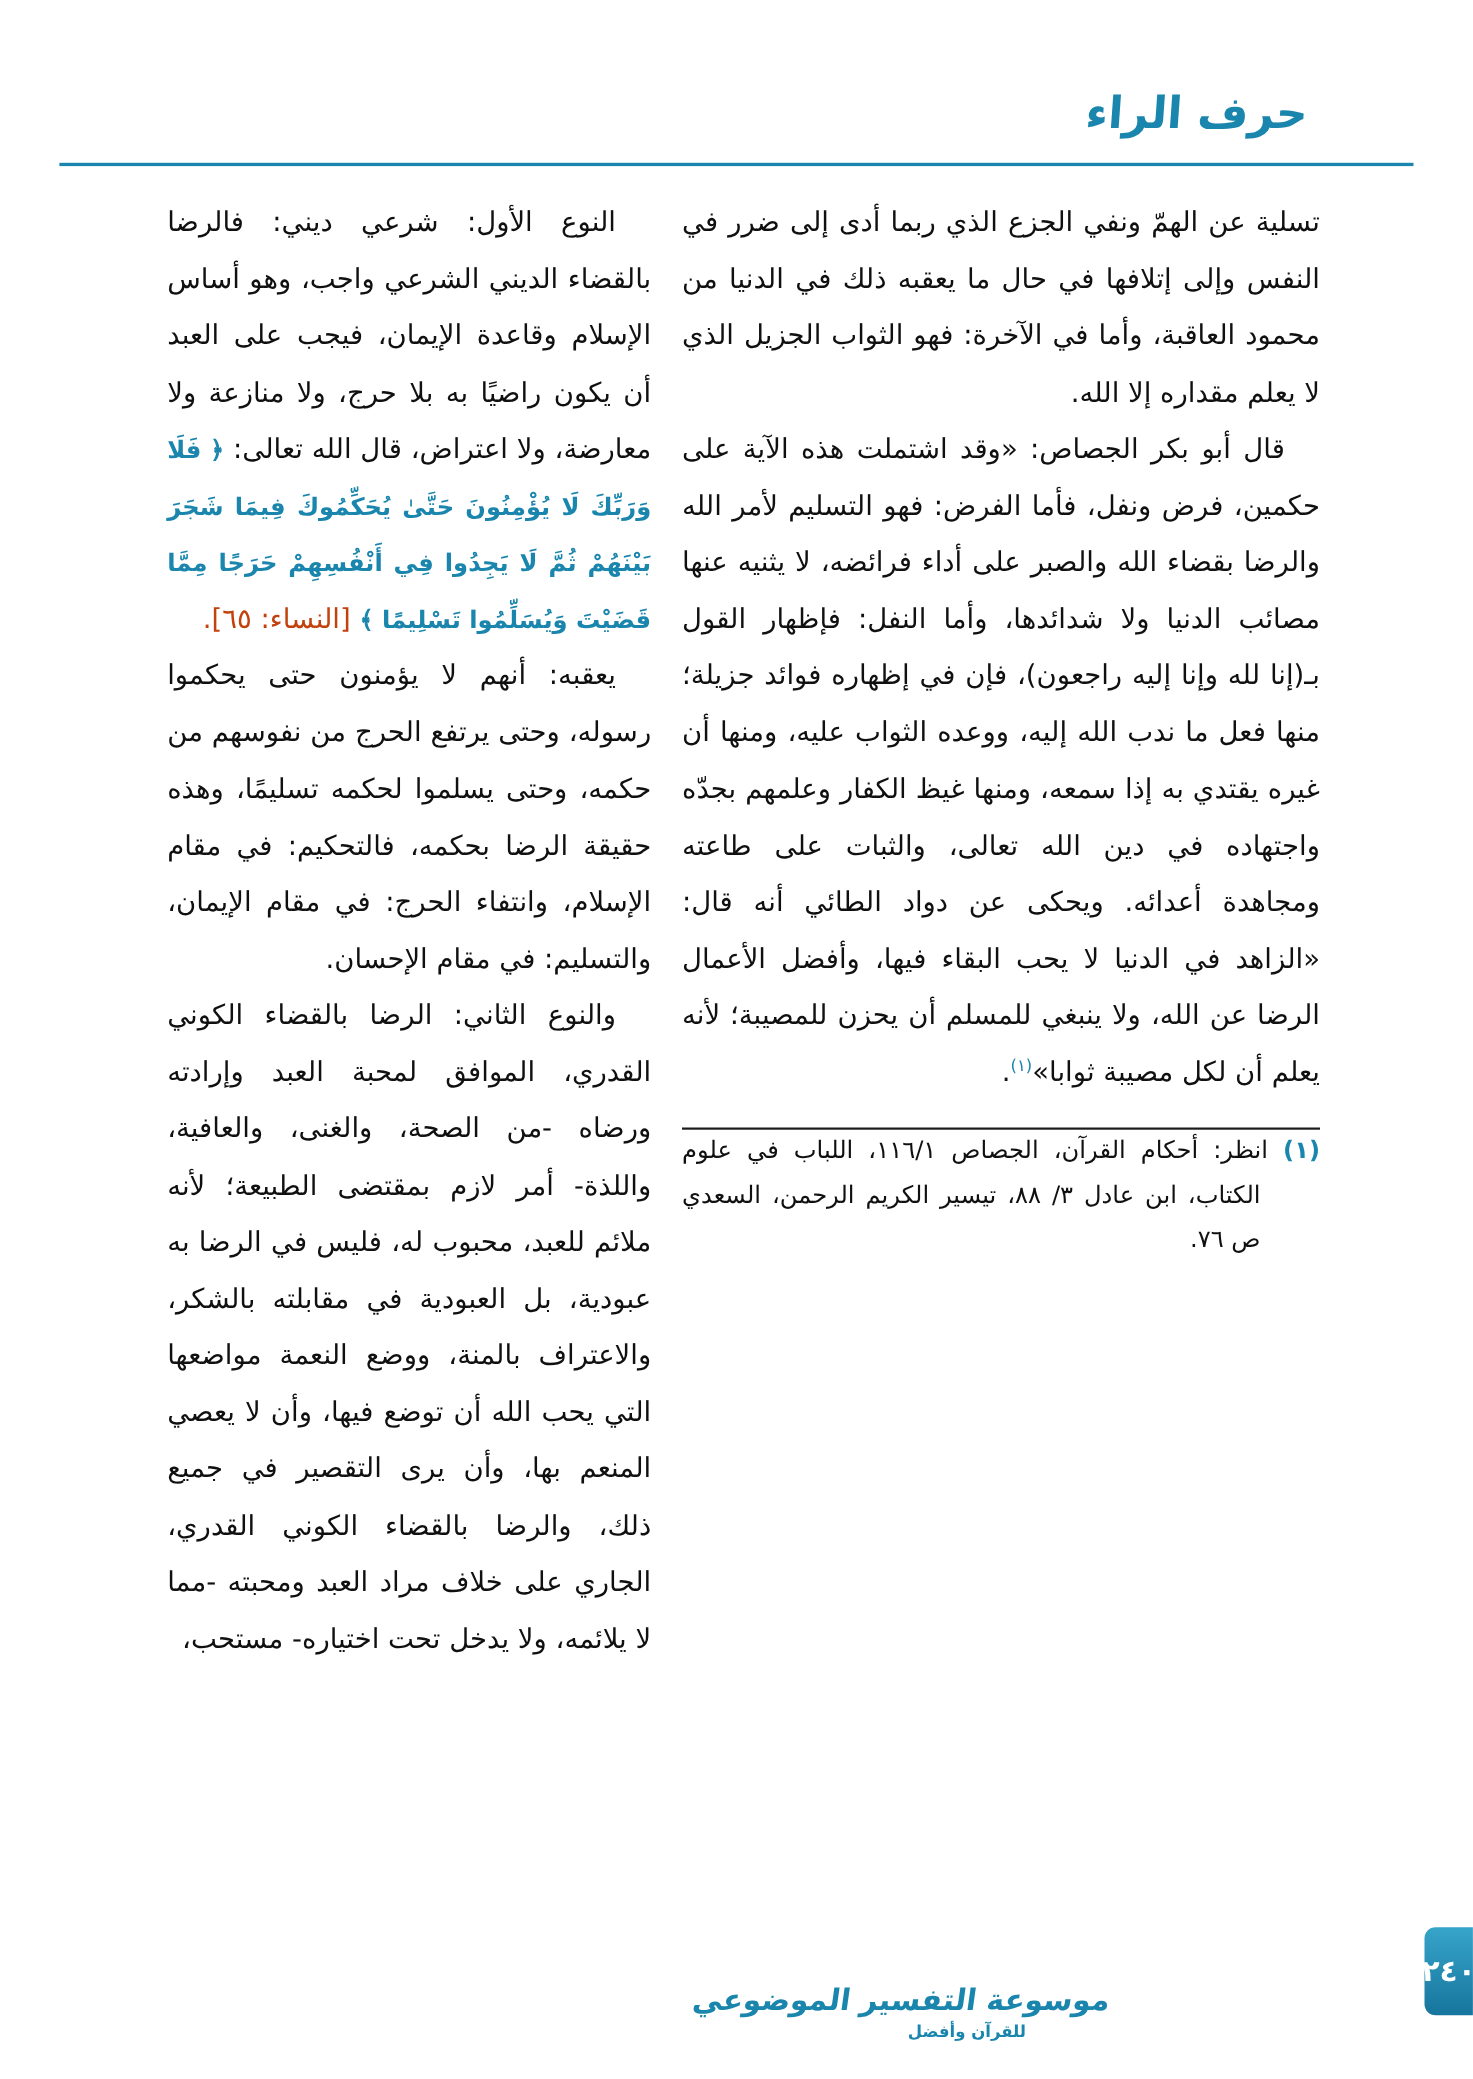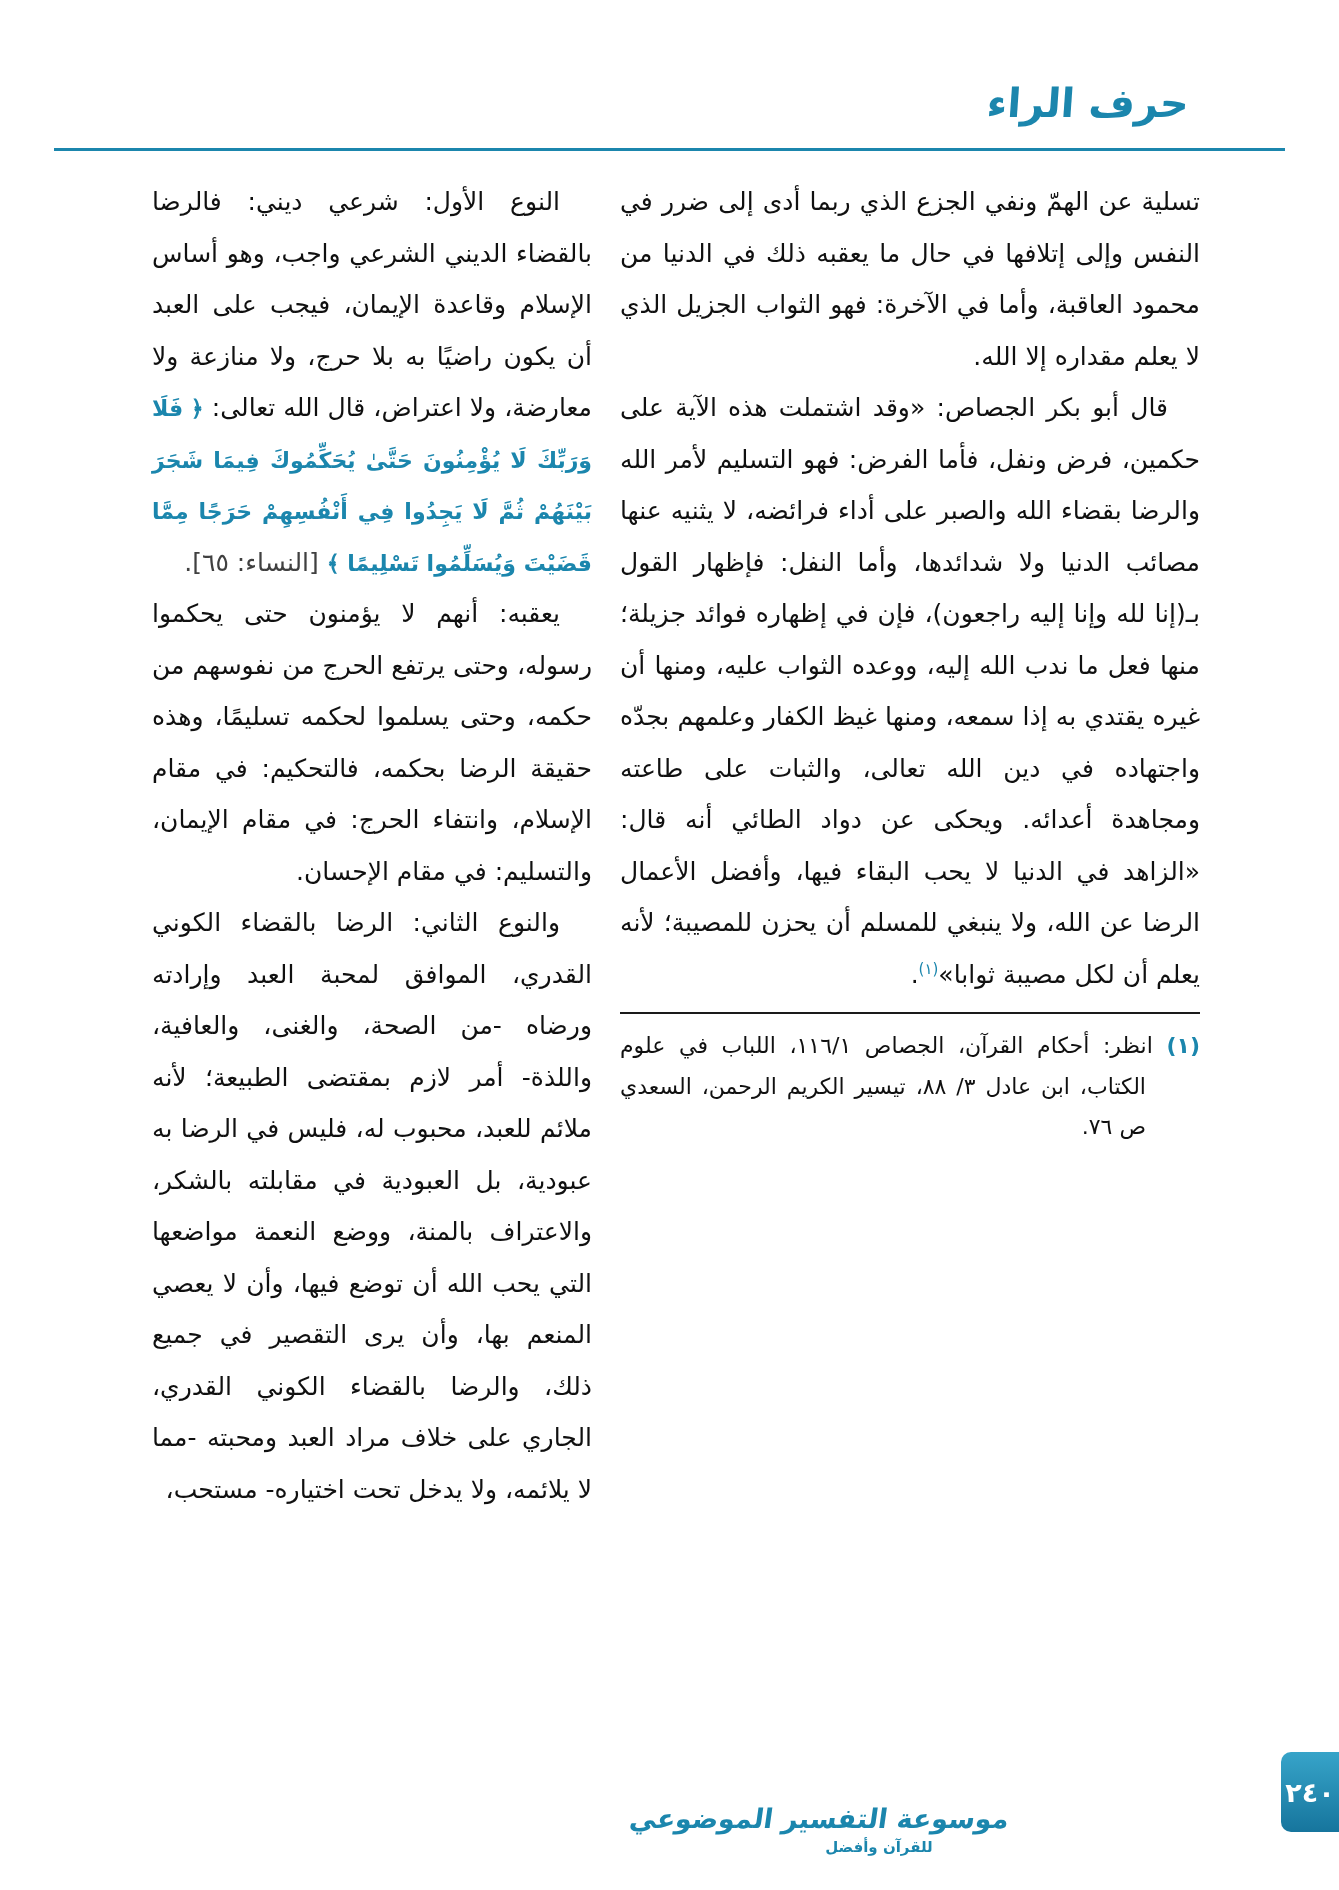--- a/index.html
+++ b/index.html
@@ -50,34 +50,33 @@
     text-align: justify;
   }
   .indent { text-indent: 32px; }
   .lead { font-weight: normal; }
 
   .verse {
     color: #1b86ad;
     font-weight: bold;
     font-size: 22px;
   }
-  .verse-ref { color: #404040; }
+  .verse-ref { color: #c2410c; }
 
   .fn-ref {
     color: #1b86ad;
     font-size: 15px;
     vertical-align: super;
     line-height: 0;
   }
 
   
   .footnote {
-    margin-top: 12px;
+    margin-top: 25px;
     border-top: 2px solid #1a1a1a;
-    padding-top: 12px;
   }
   .footnote p {
     font-size: 22px;
     line-height: 1.85;
     padding-right: 54px;
     text-indent: -54px;
     margin: 0;
   }
   .fn-marker { color: #1b86ad; font-weight: bold; }
 
@@ -97,21 +96,21 @@
   }
   .emblem-l2 {
     font-size: 15px;
     font-weight: bold;
     margin-top: 4px;
     letter-spacing: 2px;
   }
   .pageno {
     position: absolute;
     bottom: 58px; right: 0;
-    width: 58px; height: 80px;
+    width: 44px; height: 80px;
     background: linear-gradient(180deg, #37a4c9 0%, #16759d 100%);
     color: #ffffff;
     display: flex;
     align-items: center;
     justify-content: center;
     font-size: 27px;
     font-weight: bold;
     border-radius: 10px 0 0 10px;
   }
 </style>

